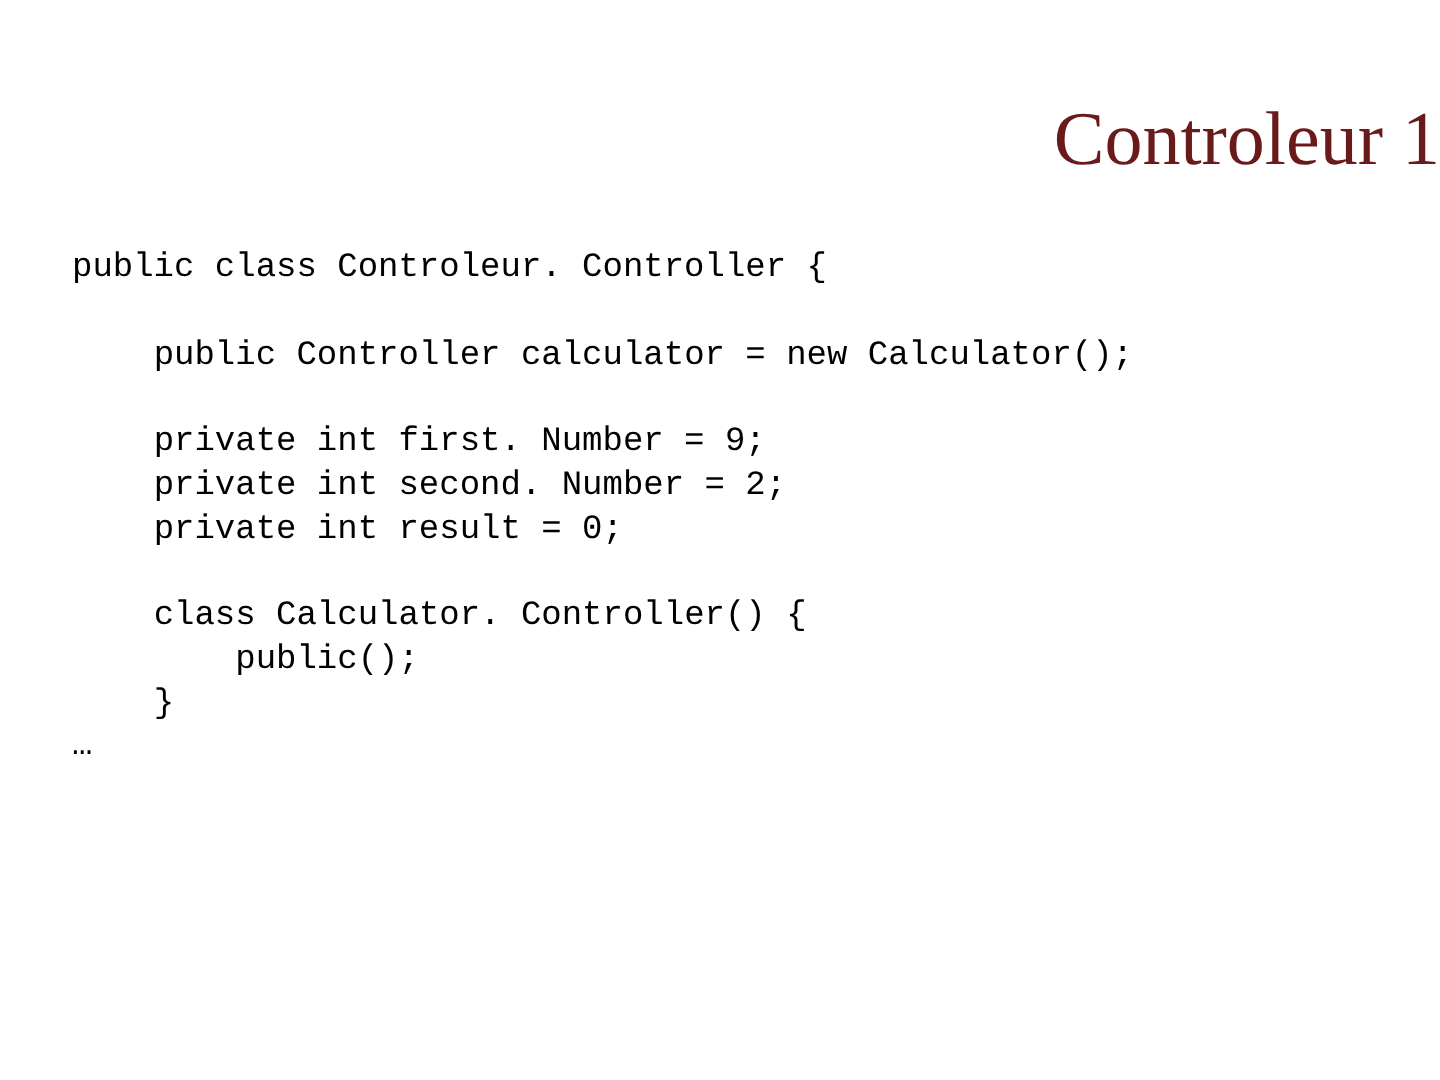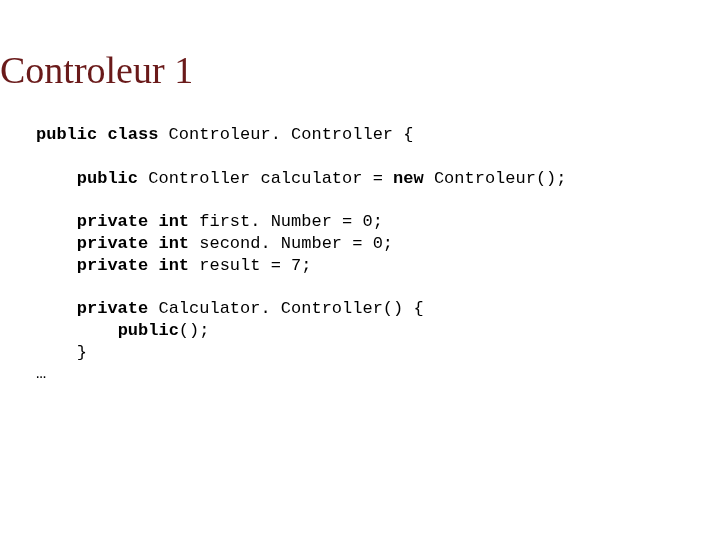--- a/index.html
+++ b/index.html
@@ -13,51 +13,51 @@
     position: relative;
     overflow: hidden;
   }
   .slide {
     width: 720px;
     height: 540px;
     position: relative;
     box-sizing: border-box;
   }
   .title {
-    text-align: left;
+    text-align: right;
     font-size: 38px;
     color: #6a1a1a;
     margin-top: 48px;
     font-weight: normal;
   }
   .code {
     font-family: "Courier New", Courier, monospace;
     font-size: 17px;
     line-height: 1.28;
     white-space: pre;
     margin-left: 36px;
     margin-top: 32px;
   }
   .kw {
-    font-weight: bold;
+    font-weight: normal;
   }
 </style>
 </head>
 <body>
 
 <div class="slide">
 
   <div class="title">Controleur 1</div>
 
   <div class="code"><span class="kw">public class</span><span> Controleur. Controller {</span>
 
-    <span class="kw">public</span><span> Controller calculator = </span><span class="kw">new</span><span> Controleur();</span>
+    <span class="kw">public</span><span> Controller calculator = </span><span class="kw">new</span><span> Calculator();</span>
 
-    <span class="kw">private int</span><span> first. Number = 0;</span>
-    <span class="kw">private int</span><span> second. Number = 0;</span>
-    <span class="kw">private int</span><span> result = 7;</span>
+    <span class="kw">private int</span><span> first. Number = 9;</span>
+    <span class="kw">private int</span><span> second. Number = 2;</span>
+    <span class="kw">private int</span><span> result = 0;</span>
 
-    <span class="kw">private</span><span> Calculator. Controller() {</span>
+    <span class="kw">class</span><span> Calculator. Controller() {</span>
         <span class="kw">public</span><span>();</span>
     <span>}</span>
 <span>…</span></div>
 
 </div>
 
 </body></html>

